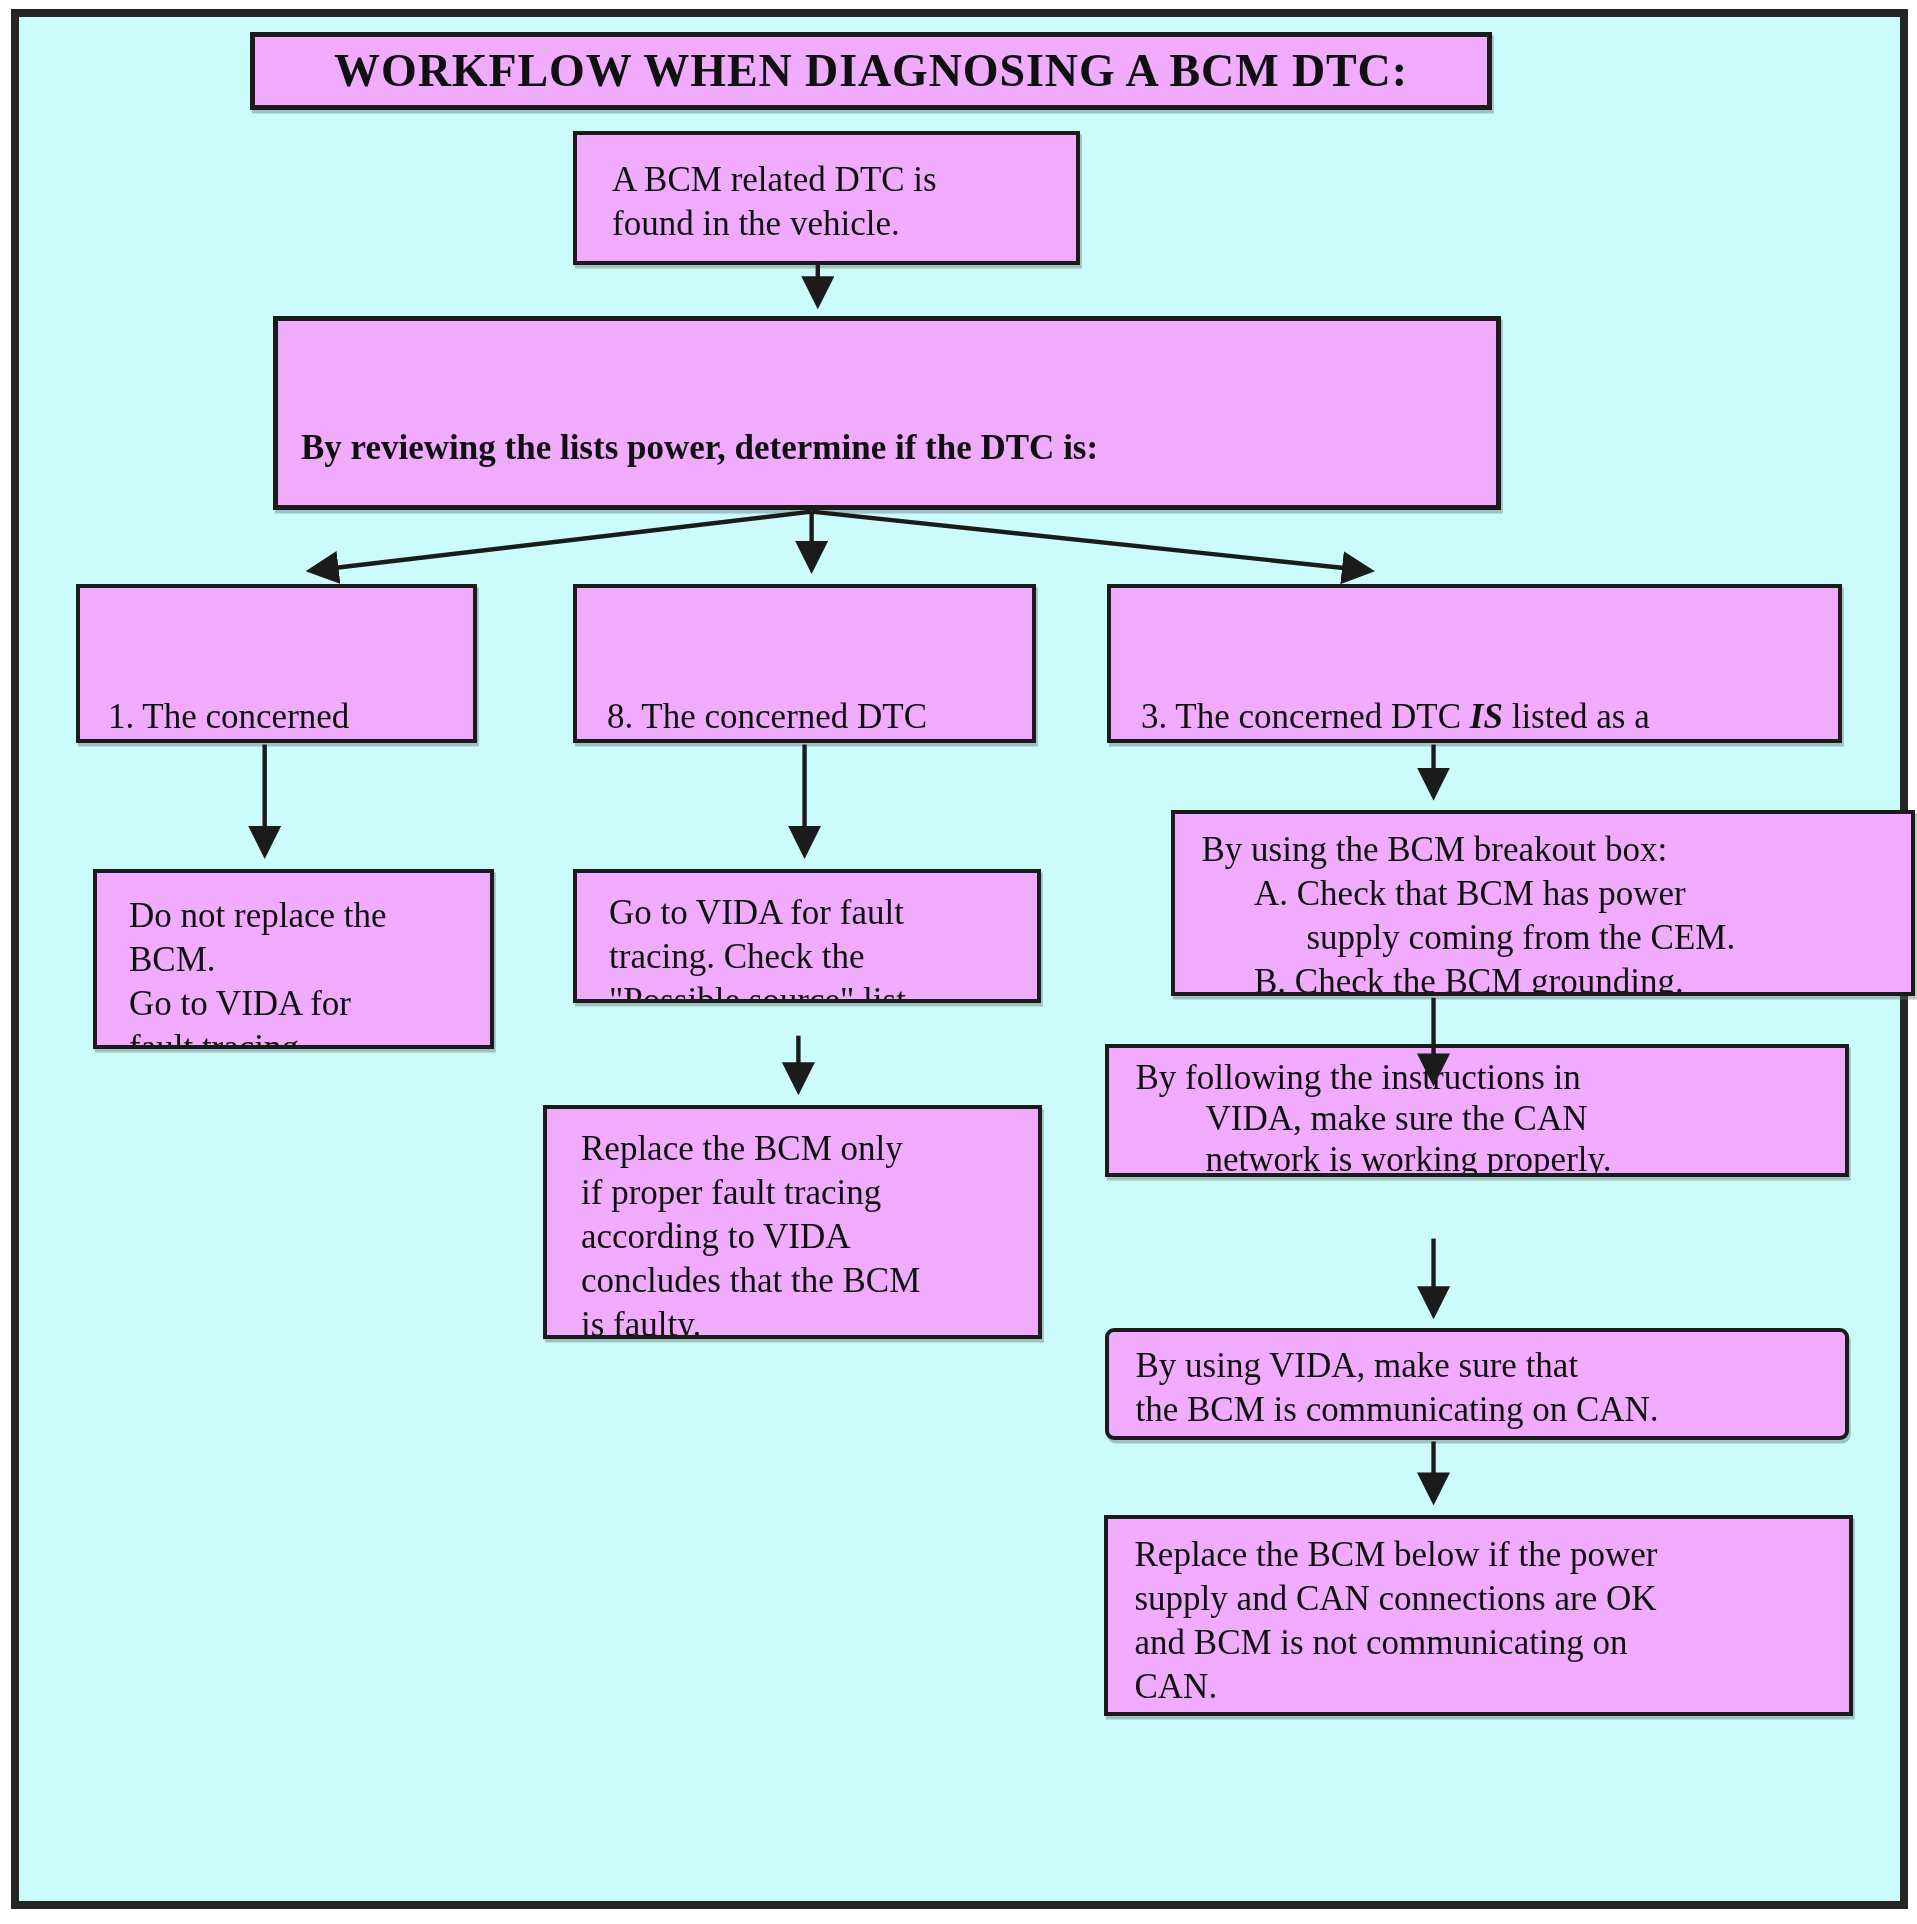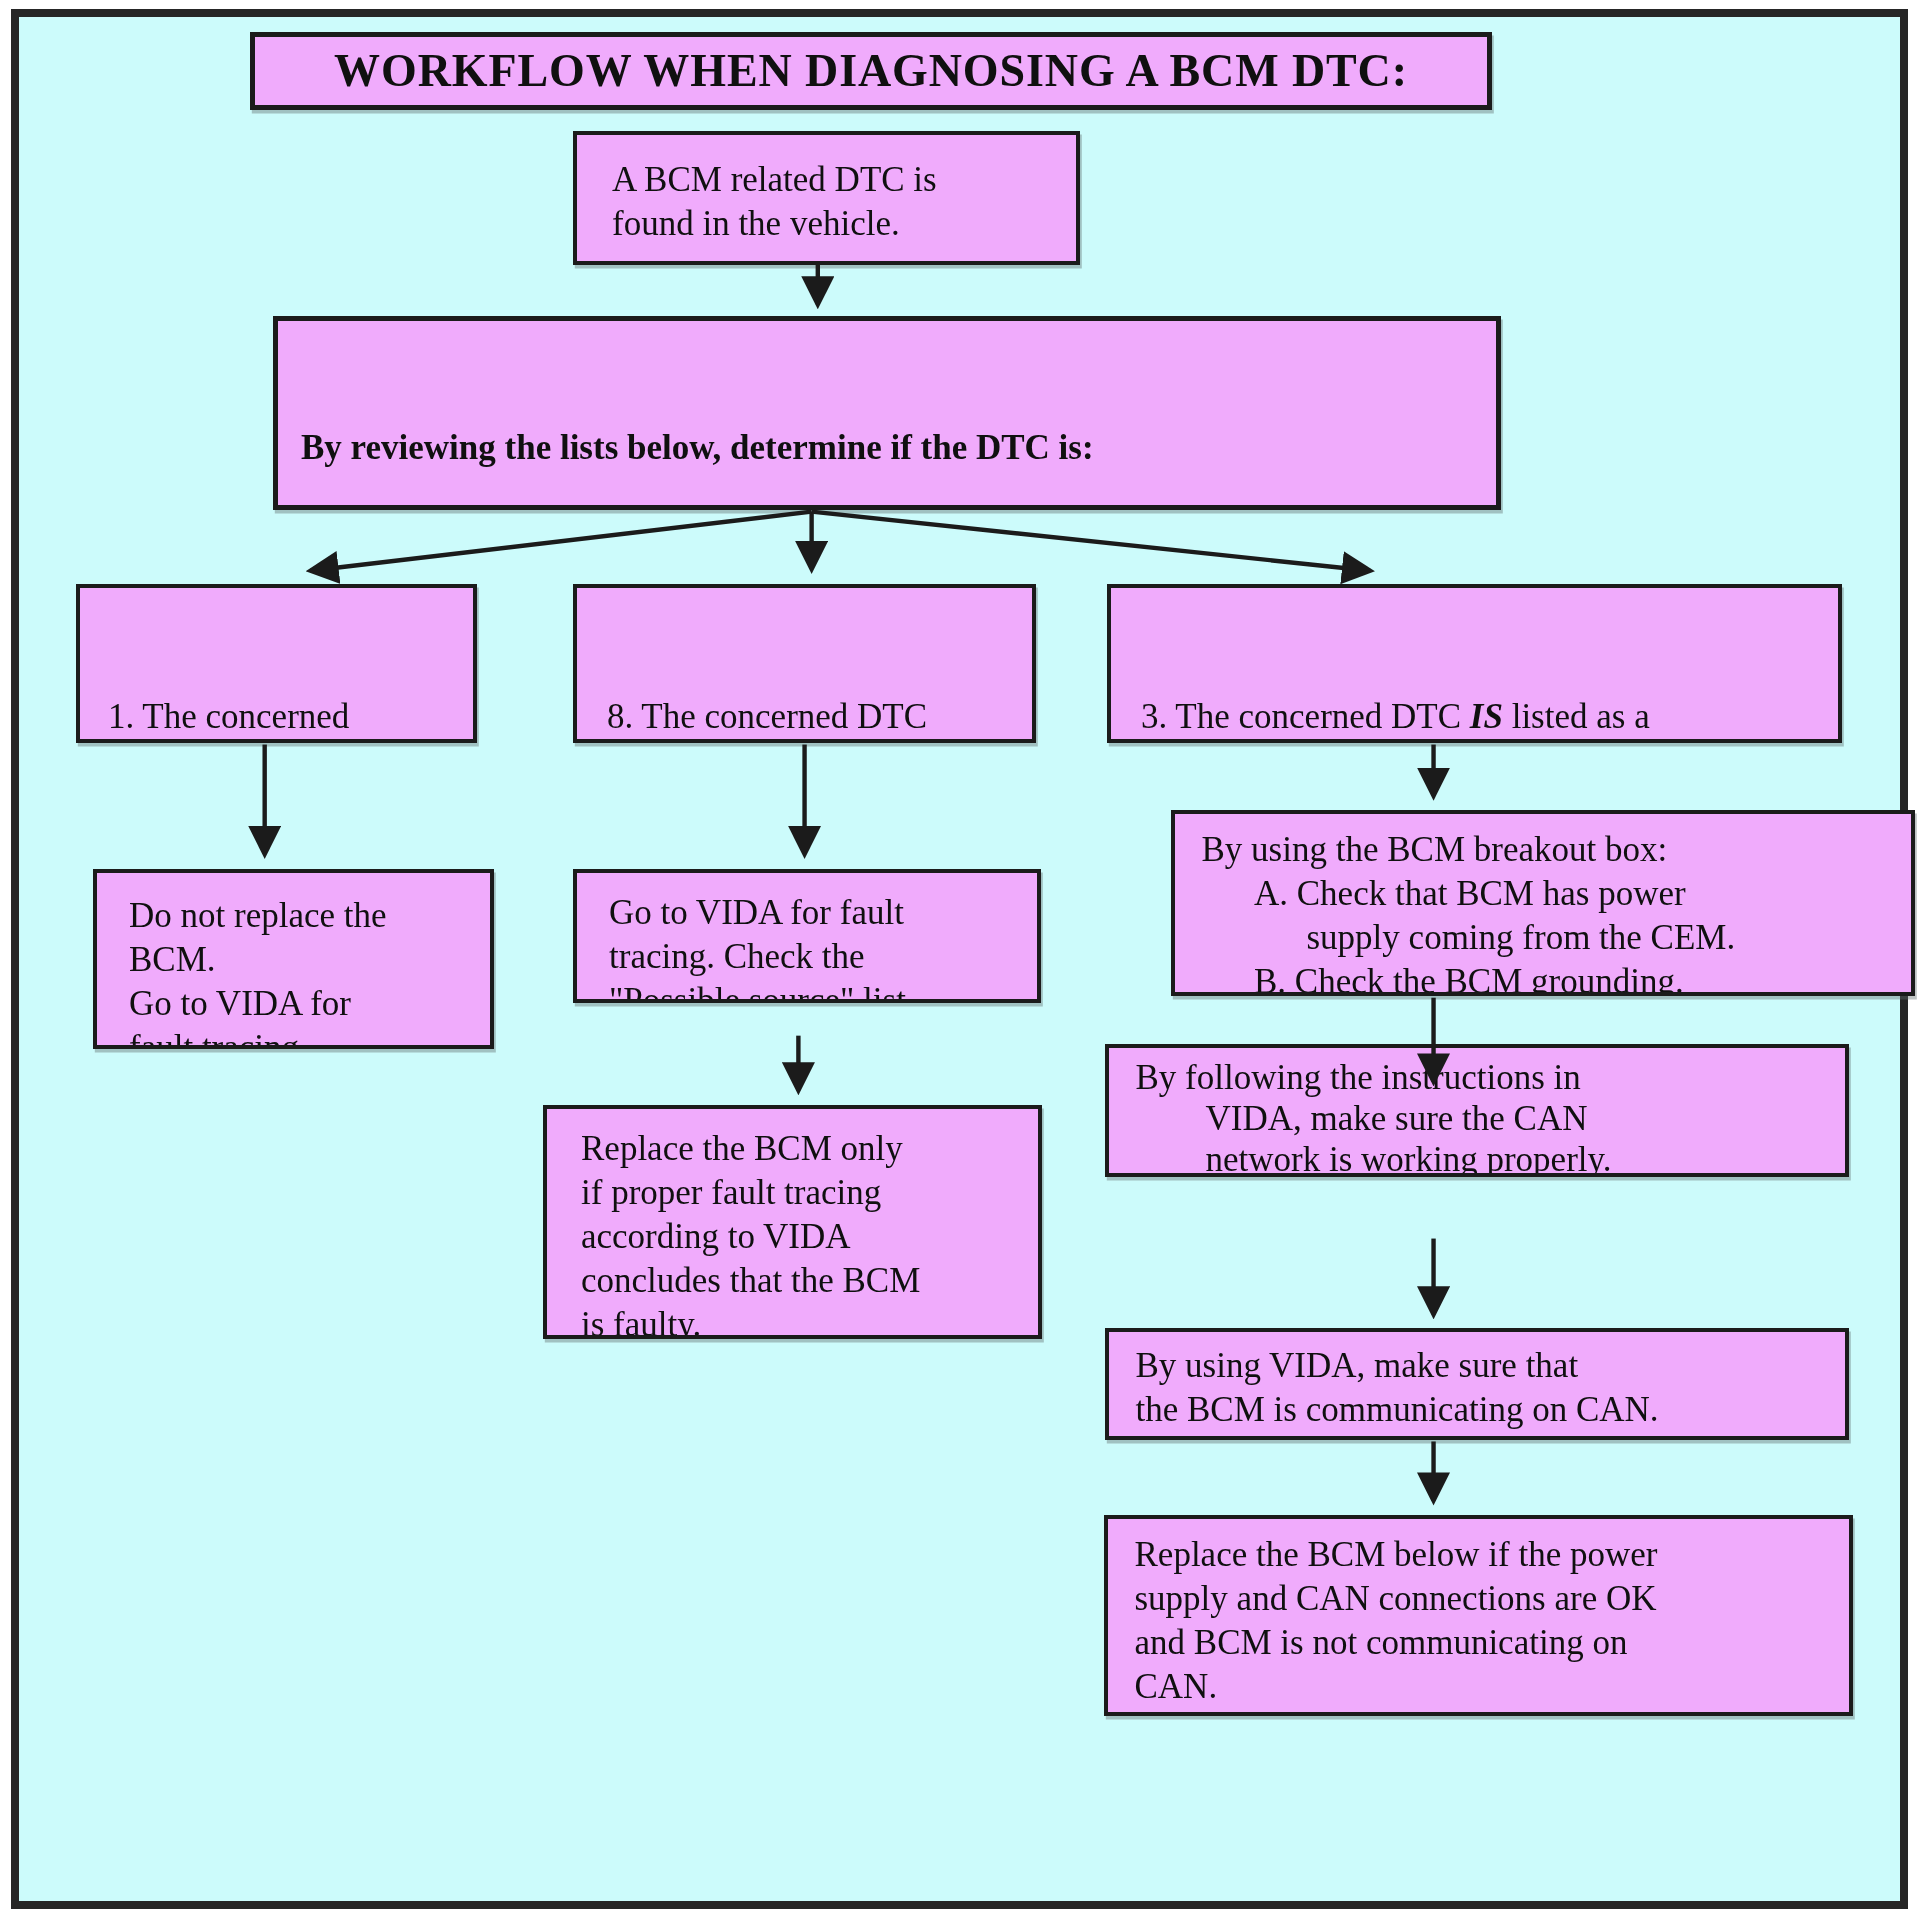--- a/index.html
+++ b/index.html
@@ -30,37 +30,37 @@
   .b1{left:76px;top:584px;width:401px;height:159px;padding:19.4px 8.8px 8.8px 28px;}
   .b2{left:573px;top:584px;width:463px;height:159px;padding:19.4px 8.8px 8.8px 30px;}
   .b3{left:1107px;top:584px;width:735px;height:159px;padding:19.4px 8.8px 8.8px 30px;}
   .line{white-space:nowrap;}
   .em{font-weight:bold;font-style:italic;}
   .b1b{left:93px;top:869px;width:401px;height:180px;padding:21px 8.8px 8.8px 32px;}
   .b2b{left:573px;top:869px;width:468px;height:134px;padding:17.6px 8.8px 8.8px 32px;}
   .b2c{left:543px;top:1105px;width:499px;height:234px;padding:17.6px 8.8px 8.8px 34px;}
   .b3b{left:1171px;top:810px;width:744px;height:186px;padding:14px 8.8px 8.8px 26.5px;}
   .b3c{left:1105px;top:1044px;width:744px;height:133px;padding:8.8px 8.8px 0 26.5px;line-height:41px;}
-  .b3d{left:1105px;top:1328px;width:744px;height:112px;padding:12.4px 8.8px 8.8px 26.5px;}
+  .b3d{left:1105px;top:1328px;width:744px;height:112px;padding:12.4px 8.8px 8.8px 26.5px;border-radius:9px;}
   .b3e{left:1104px;top:1515px;width:749px;height:201px;padding:14px 8.8px 8.8px 26.5px;}
   svg.arrows{position:absolute;left:0;top:0;pointer-events:none;}
   svg.arrows line{stroke:#1b1b1b;stroke-width:5;}
 </style>
 </head>
 <body>
 
 <div class="frame"></div>
 
 <div class="box title-box">WORKFLOW WHEN DIAGNOSING A BCM DTC:</div>
 
 <div class="box start-box">A BCM related DTC is
 found in the vehicle.</div>
 
 <div class="box decision-box">
-  <div class="decision-header">By reviewing the lists below, determine if the DTC is:</div>
+  <div class="decision-header">By reviewing the lists power, determine if the DTC is:</div>
   
   
   
 </div>
 
 <div class="box b1">
   <div class="line">1. The concerned</div>
   
   
 </div>

